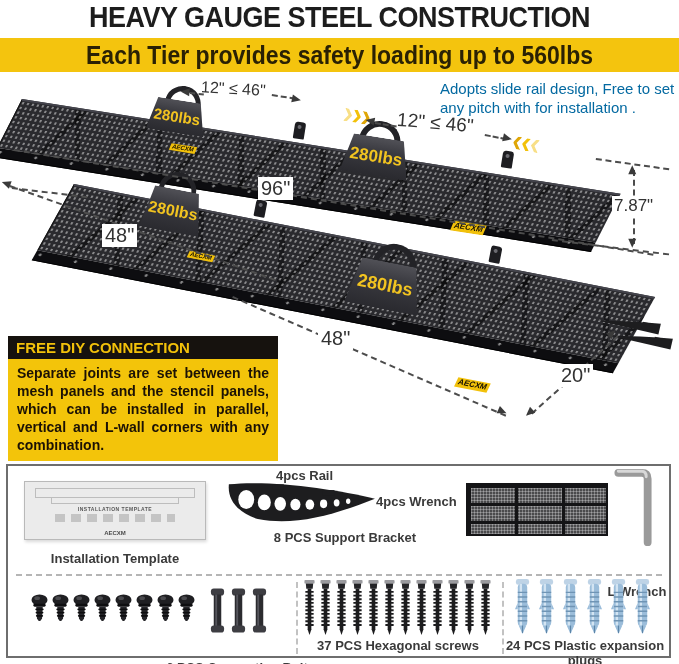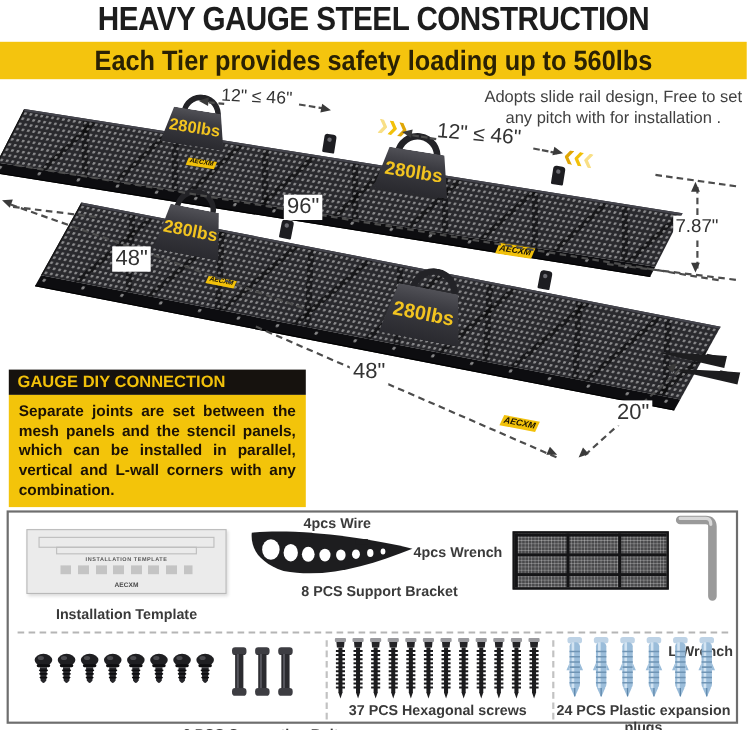--- a/index.html
+++ b/index.html
@@ -43,21 +43,21 @@
   .dim{position:absolute;color:#333;white-space:nowrap;}
   .dash{position:absolute;border-top:2px dashed #4c4c4c;transform-origin:0 0;}
   .dashv{position:absolute;border-left:2px dashed #4c4c4c;}
   .ah{position:absolute;width:0;height:0;border:4px solid transparent;
       border-left:9px solid #3a3a3a;transform-origin:25% 50%;}
   .chevs{position:absolute;display:flex;gap:1px;}
   .chev{width:8px;height:13px;background:#F2C10A;
         clip-path:polygon(0 0,45% 0,100% 50%,45% 100%,0 100%,55% 50%);}
   .chev:nth-child(1){background:#F8DF86;}
   .chev:nth-child(3){background:#DFA606;}
-  .note{position:absolute;font-size:15px;line-height:1.26;color:#404040;text-align:center;}
+  .note{position:absolute;font-size:15px;line-height:1.26;color:#0369a1;}
 
   
   .diy{left:8px;top:336px;width:270px;}
   .diy-head{background:#16120e;color:#F2C10A;font-weight:700;font-size:15px;
     padding:3px 8px;letter-spacing:0;}
   .diy-body{background:#F3C40A;color:#1c1205;font-weight:700;font-size:14px;
     line-height:18px;text-align:justify;padding:5px 9px 7px 9px;}
 
   
   .setbar{left:6px;top:436px;width:667px;height:27px;background:#241b15;display:flex;
@@ -243,39 +243,39 @@
   <div class="dash" style="left:233px;top:296px;width:298px;transform:rotate(23.5deg);"></div>
   <div class="dim" style="left:318px;top:327px;font-size:20px;background:#fff;padding:0 3px;">48"</div>
   <div class="ah" style="left:498px;top:407px;transform:rotate(24deg);"></div>
 
   <div class="dash" style="left:531px;top:413px;width:116px;transform:rotate(-42deg);"></div>
   <div class="ah" style="left:527px;top:408px;transform:rotate(138deg);"></div>
   <div class="ah" style="left:608px;top:330px;transform:rotate(-42deg);"></div>
   <div class="dim" style="left:558px;top:364px;font-size:20px;background:#fff;padding:0 3px;">20"</div>
 
   <div class="abs diy">
-    <div class="diy-head">GAUGE DIY CONNECTION</div>
+    <div class="diy-head">FREE DIY CONNECTION</div>
     <div class="diy-body">Separate joints are set between the mesh panels and the stencil panels, which can be installed in parallel, vertical and L-wall corners with any combination.</div>
   </div>
 
   <div class="abs partsbox"></div>
   <div class="hdash" style="left:16px;top:574px;width:646px;"></div>
   <div class="vdash" style="left:296px;top:582px;height:72px;"></div>
   <div class="vdash" style="left:502px;top:582px;height:72px;"></div>
 
   <div class="template">
     <div class="bar" style="top:6px;"></div>
     <div class="bar" style="top:15px;left:26px;right:26px;height:5px;"></div>
     <div class="t1">INSTALLATION TEMPLATE</div>
     <div class="rows"></div>
     <div class="t2">AECXM</div>
   </div>
   <div class="plabel" style="left:20px;top:551px;width:190px;">Installation Template</div>
 
-  <div class="ptag" style="left:276px;top:468px;">4pcs Wire</div>
+  <div class="ptag" style="left:276px;top:468px;">4pcs Rail</div>
   <svg class="abs" style="left:226px;top:480px;width:152px;height:45px;">
       <use href="#s-bracket" width="210" height="62" transform="scale(0.723)"></use>
     </svg>
   <div class="ptag" style="left:376px;top:494px;">4pcs Wrench</div>
   <svg class="abs" style="left:296px;top:508px;width:158px;height:47px;">
       <use href="#s-bracket" width="210" height="62" transform="translate(210,0) scale(-0.752,0.752) translate(-210,0) translate(210,0) scale(-1,1)"></use>
     </svg>
   <div class="plabel" style="left:250px;top:530px;width:190px;">8 PCS Support Bracket</div>
 
   <div class="grids"></div>

